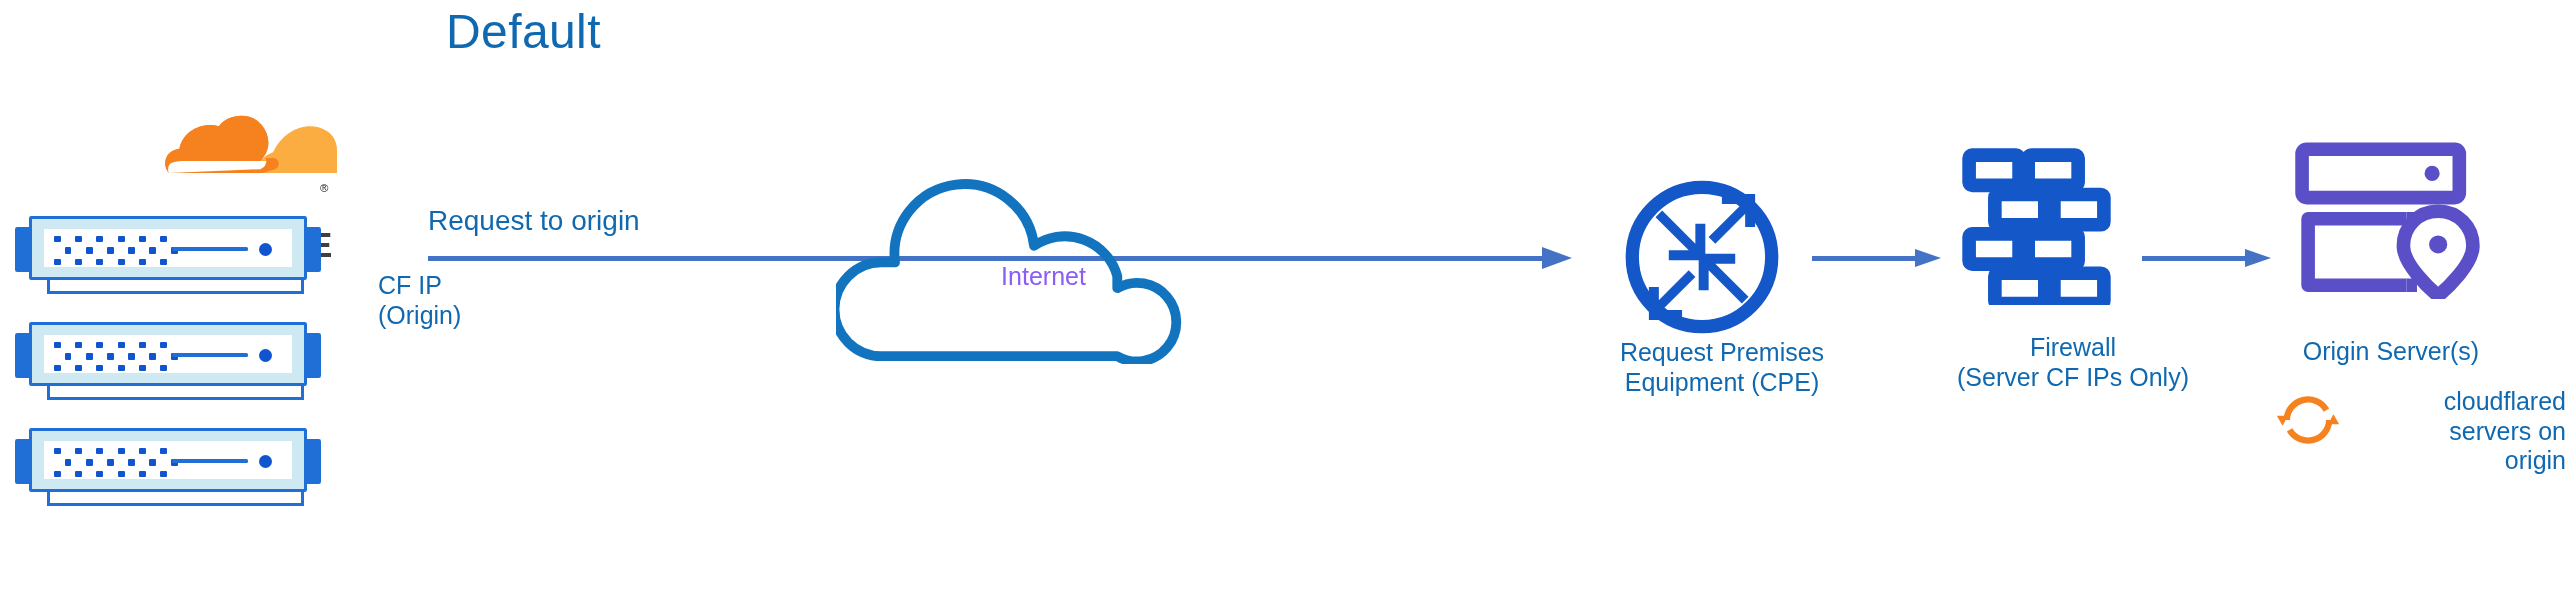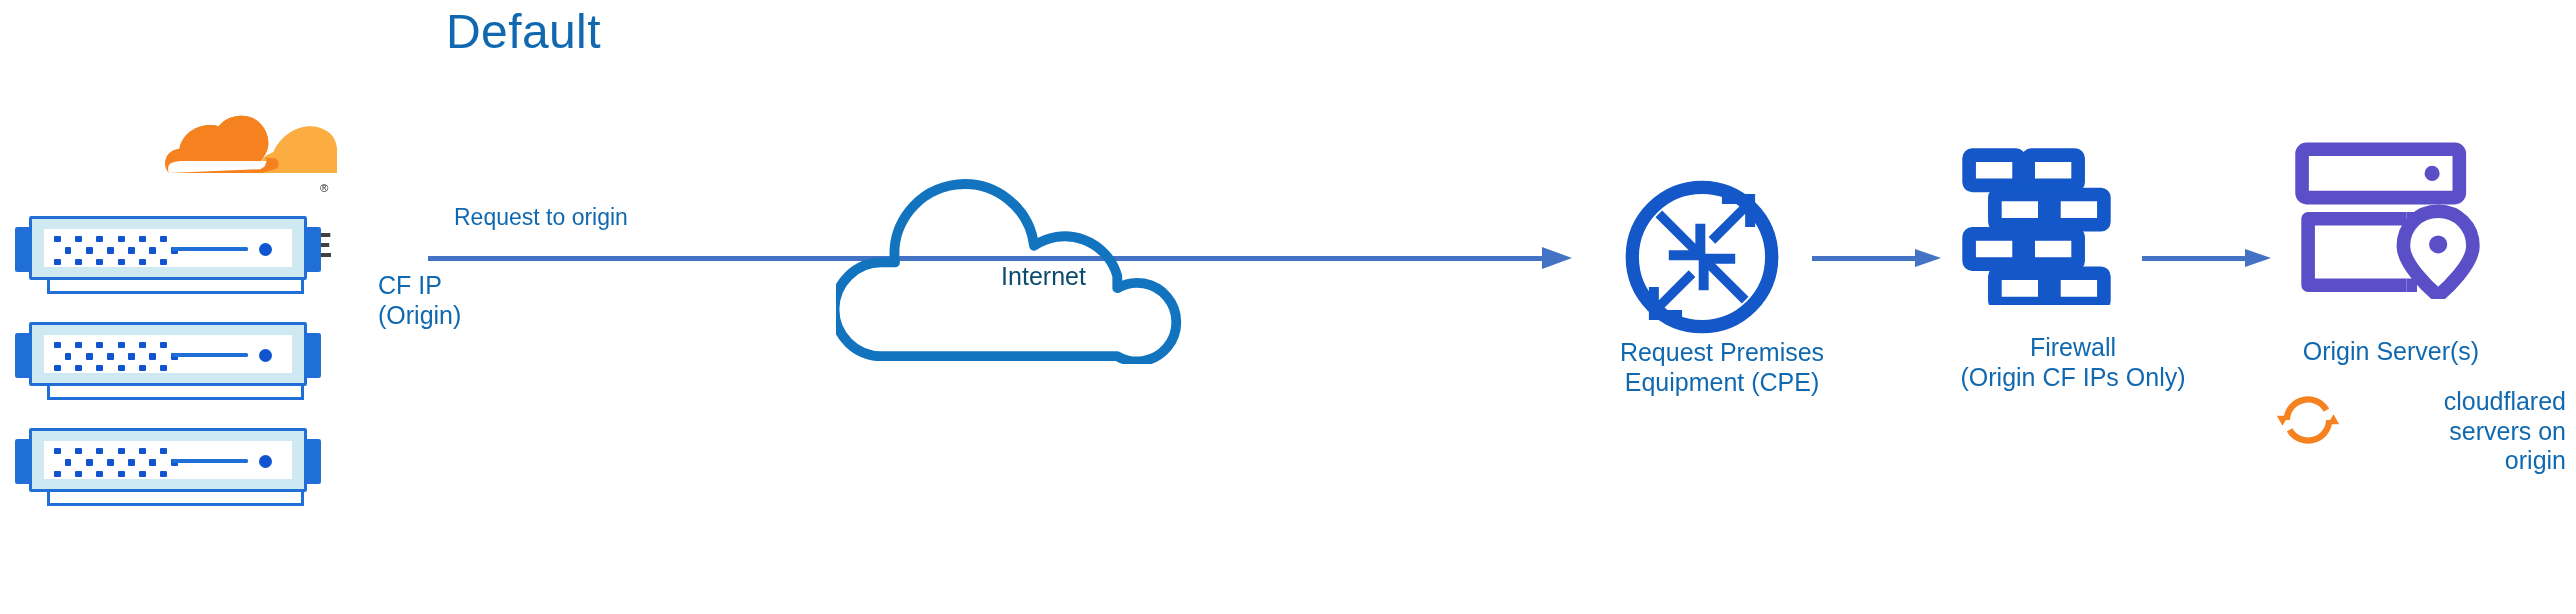--- a/index.html
+++ b/index.html
@@ -25,31 +25,31 @@
   .srv-tab-l{position:absolute;left:0px;top:10.6px;width:16.6px;height:45px;background:#1f6fd6;border-radius:2.3px;}
   .srv-tab-r{position:absolute;right:0px;top:10.6px;width:16.6px;height:45px;background:#1f6fd6;border-radius:2.3px;}
   .srv-base{position:absolute;left:32px;top:64px;width:257px;height:13.6px;
             border:3px solid #1f6fd6;border-top:none;background:#fff;box-sizing:border-box;}
   .srv-line{position:absolute;top:31px;left:157px;width:76px;height:3.8px;background:#1f6fd6;border-radius:1.5px;}
   .srv-dot{position:absolute;top:26.5px;left:244px;width:13px;height:13px;border-radius:50%;background:#1154d0;}
   .dots{position:absolute;left:39px;top:19.7px;}
   .dots i{position:absolute;width:6.8px;height:6.8px;background:#1154d0;border-radius:1.1px;display:block;}
 
   
-  #req-label{left:454px;top:204px;font-size:23px;}
+  #req-label{left:428px;top:204px;font-size:28px;}
   #cfip-label{left:378px;top:271px;font-size:25px;}
   #main-arrow{left:428px;top:253px;width:1144px;height:10.6px;}
   #main-arrow .shaft{position:absolute;left:0;top:3px;width:1115px;height:5.3px;background:#4472c4;}
   #main-arrow .head{position:absolute;right:0;top:-6px;width:0;height:0;
                     border-top:11.4px solid transparent;border-bottom:11.4px solid transparent;
                     border-left:30px solid #4472c4;}
 
   
   #cloud{left:836px;top:114px;width:431px;height:250px;}
-  #cloud-label{position:absolute;left:0;right:16px;top:148px;text-align:center;font-size:25px;color:#0c4a6e;}
+  #cloud-label{position:absolute;left:0;right:16px;top:148px;text-align:center;font-size:25px;color:#8b5cf6;}
 
   
   #cpe{left:1619px;top:174px;width:166px;height:166px;}
   #cpe-label{left:1563px;top:338px;width:318px;text-align:center;font-size:25px;}
 
   
   #arrow2{left:1812px;top:254px;width:129px;height:9px;}
   #arrow2 .shaft{position:absolute;left:0;top:2.3px;width:104px;height:4.5px;background:#4472c4;}
   #arrow2 .head{position:absolute;right:0;top:-5.3px;width:0;height:0;
                 border-top:9.8px solid transparent;border-bottom:9.8px solid transparent;
@@ -238,21 +238,21 @@
         <rect x="45" y="6" width="33" height="20" rx="2"></rect>
         <rect x="23" y="32" width="33" height="20" rx="2"></rect>
         <rect x="62" y="32" width="33" height="20" rx="2"></rect>
         <rect x="6" y="58" width="33" height="20" rx="2"></rect>
         <rect x="45" y="58" width="33" height="20" rx="2"></rect>
         <rect x="23" y="84" width="33" height="20" rx="2"></rect>
         <rect x="62" y="84" width="33" height="20" rx="2"></rect>
       </g>
     </svg>
   </div>
-  <div class="abs lbl" id="fw-label"><span>Firewall</span><br><span>(Origin CF IPs Only)</span></div>
+  <div class="abs lbl" id="fw-label"><span>Firewall</span><br><span>(Server CF IPs Only)</span></div>
 
   <div class="abs" id="arrow3">
     <div class="shaft"></div>
     <div class="head"></div>
   </div>
 
   <div class="abs" id="origin">
     <svg width="189" height="159" viewBox="0 0 125 105">
 
       <rect x="6" y="6" width="104" height="32" rx="3" fill="none" stroke="#5b4fc8" stroke-width="9"></rect>

